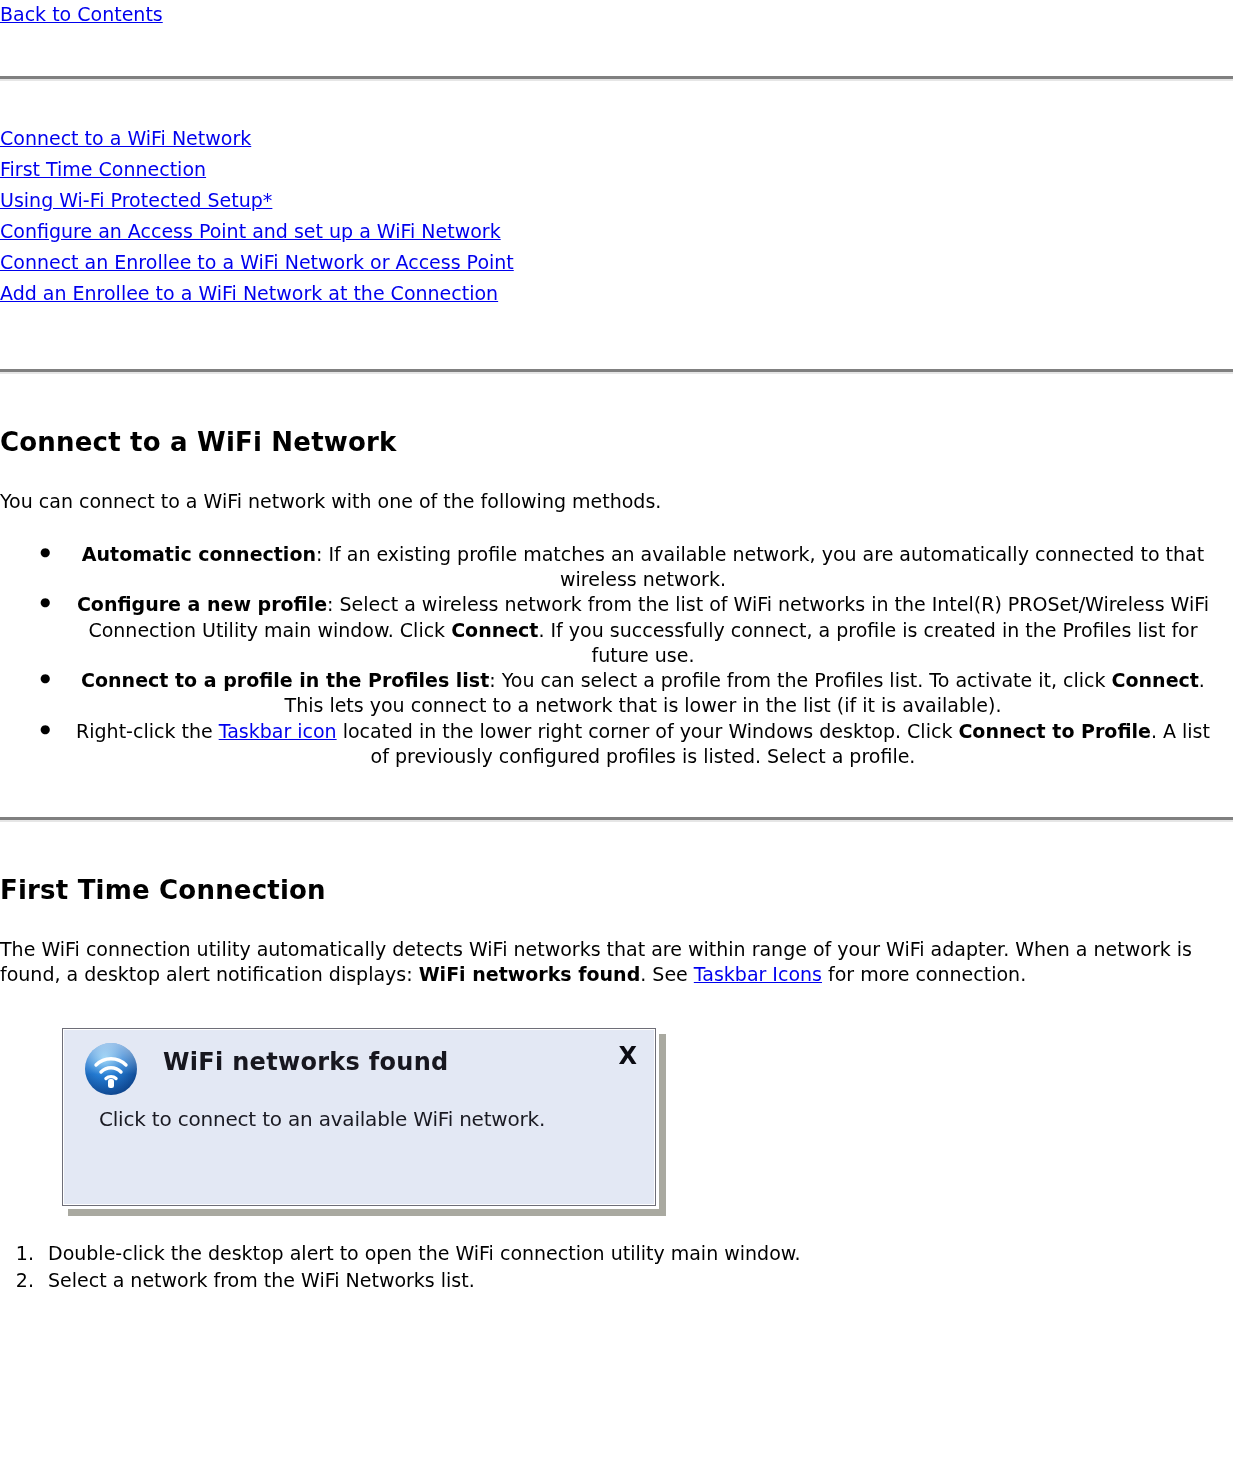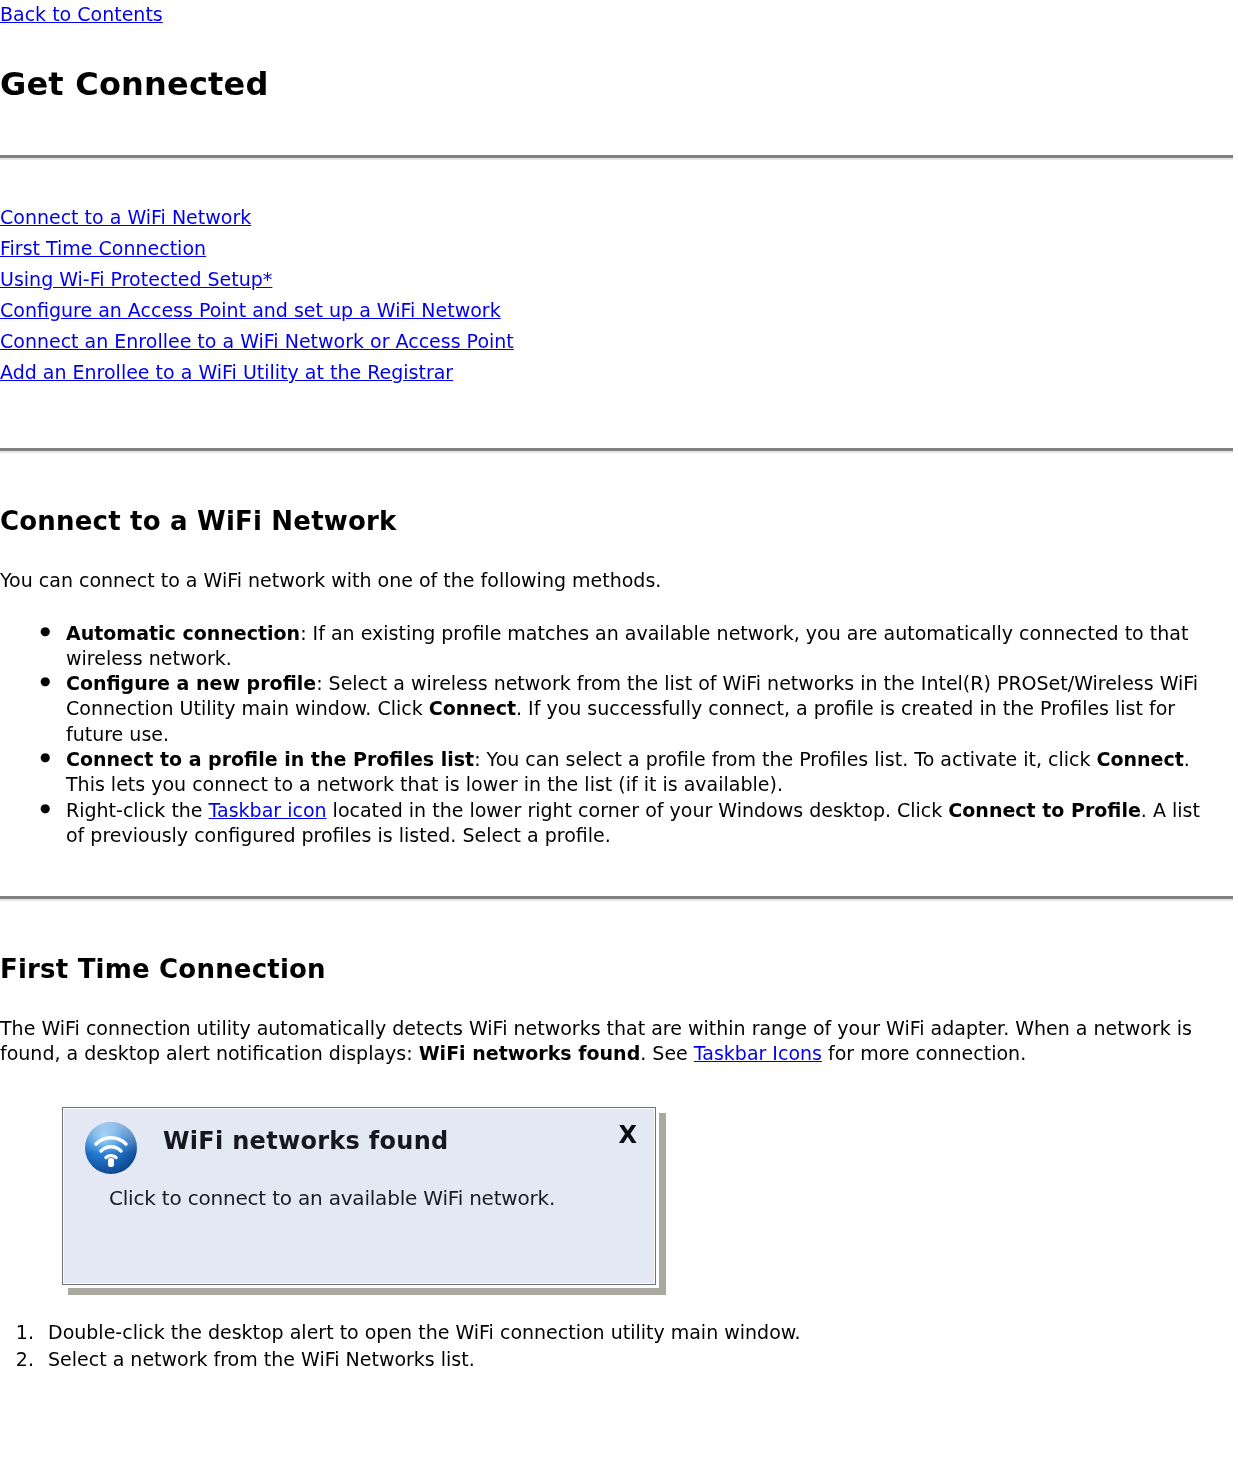--- a/index.html
+++ b/index.html
@@ -67,20 +67,21 @@
   }
   p.para {
     font-size: 19px;
     margin: 30px 15px 0 0;
     padding: 0;
   }
   ul.bullets {
     margin: 28px 0 0 0;
     padding-left: 66px;
     list-style: none;
+    text-align: center;
   }
   ul.bullets > li {
     position: relative;
     font-size: 19px;
     line-height: 1.33;
     padding-left: 0;
     margin: 0 0 0 0;
     padding-right: 18px;
   }
   ul.bullets > li::before {
@@ -160,47 +161,46 @@
     right: 18px;
     top: 12px;
     font-size: 24px;
     font-weight: bold;
     color: #0b0b12;
     font-family: "DejaVu Sans", "Liberation Sans", sans-serif;
     cursor: pointer;
   }
   .alert-body {
     position: absolute;
-    left: 46px;
+    left: 36px;
     top: 78px;
     font-size: 20px;
     color: #1a1a22;
     letter-spacing: -0.2px;
   }
 </style>
 </head>
 <body>
 
 <div class="page">
 
   <a class="toplink" href="#">Back to Contents</a>
 
-  <h1 class="page-title">Get Connected</h1>
 
   <div class="rule-wrap-1">
     <hr class="rule">
   </div>
 
   <nav class="toc">
     <a class="toc-item" href="#">Connect to a WiFi Network</a>
     <a class="toc-item" href="#">First Time Connection</a>
     <a class="toc-item" href="#">Using Wi-Fi Protected Setup*</a>
     <a class="toc-item" href="#">Configure an Access Point and set up a WiFi Network </a>
     <a class="toc-item" href="#">Connect an Enrollee to a WiFi Network or Access Point </a>
-    <a class="toc-item" href="#">Add an Enrollee to a WiFi Utility at the Registrar</a>
+    <a class="toc-item" href="#">Add an Enrollee to a WiFi Network at the Connection</a>
   </nav>
 
   <div class="rule-wrap-2">
     <hr class="rule">
   </div>
 
   <section>
     <h2 class="section-title">Connect to a WiFi Network</h2>
     <p class="para">You can connect to a WiFi network with one of the following methods.</p>
 

